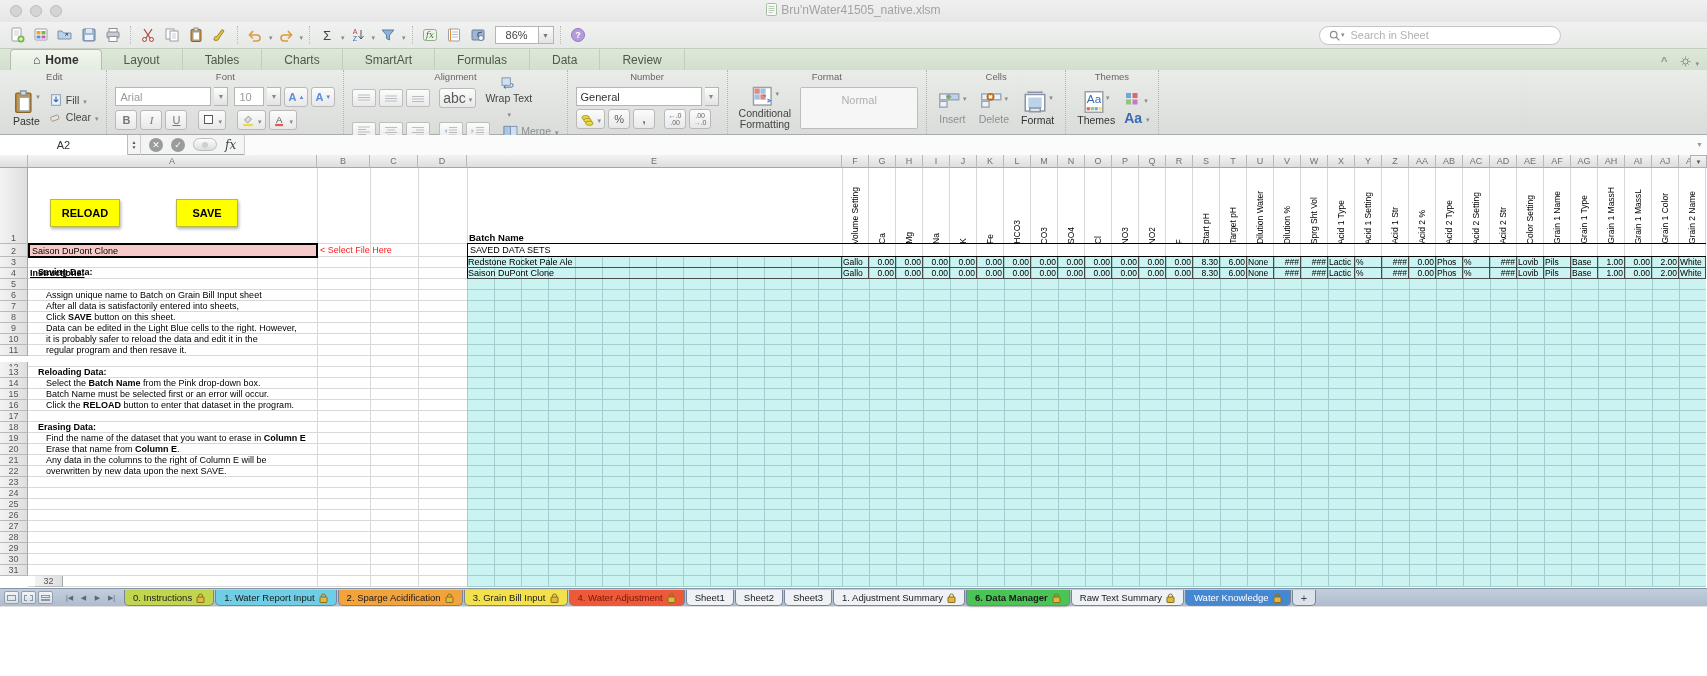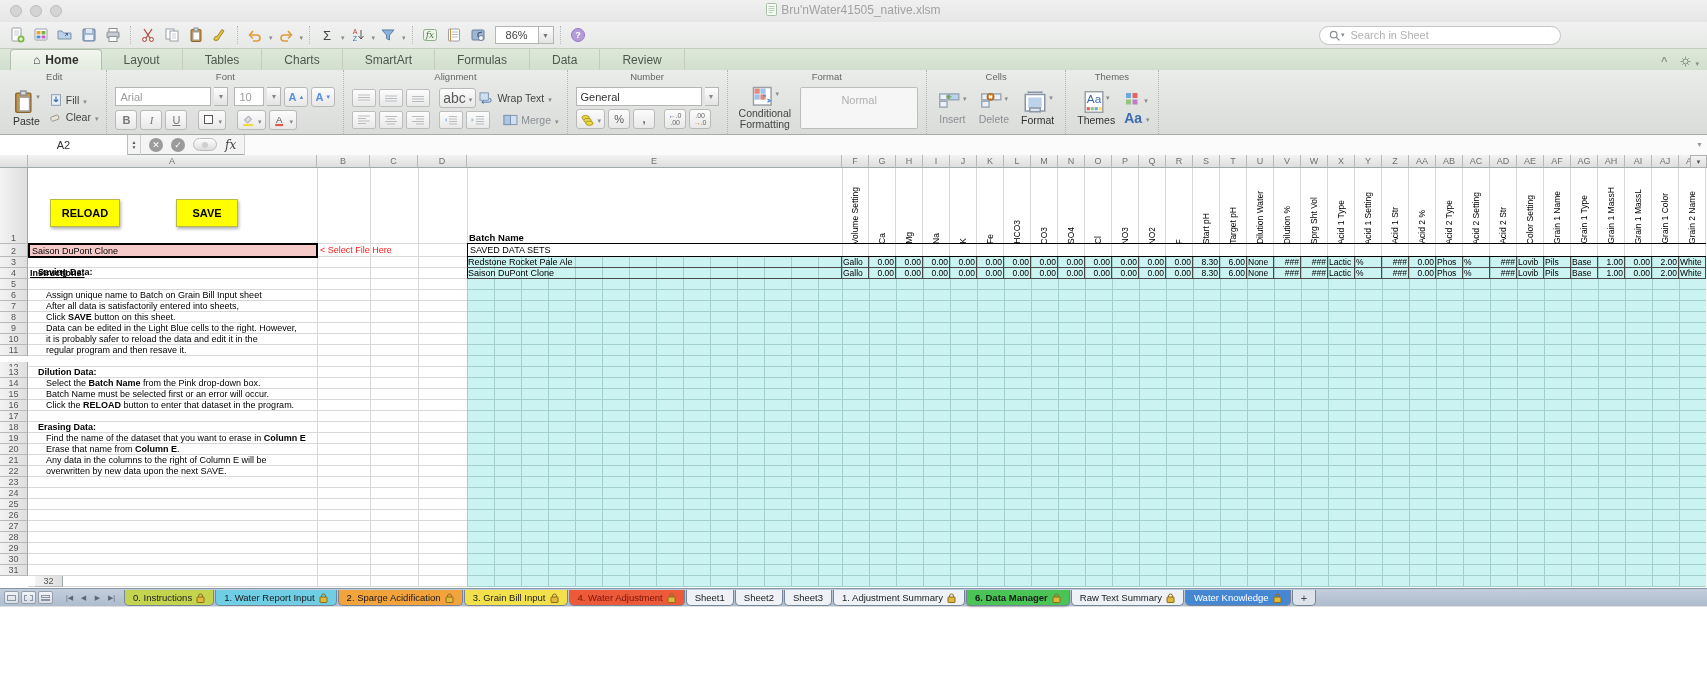--- a/index.html
+++ b/index.html
@@ -423,21 +423,21 @@
             </span>
           <span class="alico">
               <svg width="16" height="10" viewBox="0 0 16 10">
                 <path d="M2 3.5h12M2 6h12M2 8.5h12" stroke="#9aa0a6"></path>
               </svg>
             </span>
           <span class="smbtn" style="margin-left:6px;">
               <span style="font-size:14px;">abc</span>
               <span class="car"></span>
             </span>
-          <span class="flatbtn" style="">
+          <span class="flatbtn" style="margin-left:6px;flex-direction:column;">
             <svg width="15" height="13" viewBox="0 0 16 14">
                 <rect x="1" y="2" width="9" height="8" fill="#cfe0f2" stroke="#7f92a8"></rect>
                 <path d="M3 12h8a2 2 0 1 0 0-4" fill="none" stroke="#3a6bb0"></path>
                 <path d="M5 10.5L3 12l2 1.5" fill="none" stroke="#3a6bb0"></path>
               </svg>
             <span>Wrap Text</span>
               <span class="car"></span>
           </span>
         </div>
         <div class="rrow">
@@ -806,21 +806,21 @@
       <div class="dc num" style="left:1652px;top:113px;width:27px;height:11px;">2.00</div>
       <div class="dc txt" style="left:1679px;top:113px;width:27px;height:11px;">White</div>
       <div class="ins unl" style="left:30px;top:113px;"><b>Instructions:</b></div>
       <div class="ins" style="left:38px;top:112px;"><b>Saving Data:</b></div>
       <div class="ins" style="left:46px;top:135px;">Assign unique name to Batch on Grain Bill Input sheet</div>
       <div class="ins" style="left:46px;top:146px;">After all data is satisfactorily entered into sheets,</div>
       <div class="ins" style="left:46px;top:157px;">Click <b>SAVE</b> button on this sheet.</div>
       <div class="ins" style="left:46px;top:168px;">Data can be edited in the Light Blue cells to the right. However,</div>
       <div class="ins" style="left:46px;top:179px;">it is probably safer to reload the data and edit it in the</div>
       <div class="ins" style="left:46px;top:190px;">regular program and then resave it.</div>
-      <div class="ins" style="left:38px;top:212px;"><b>Dilution Data:</b></div>
+      <div class="ins" style="left:38px;top:212px;"><b>Reloading Data:</b></div>
       <div class="ins" style="left:46px;top:223px;">Select the <b>Batch Name</b> from the Pink drop-down box.</div>
       <div class="ins" style="left:46px;top:234px;">Batch Name must be selected first or an error will occur.</div>
       <div class="ins" style="left:46px;top:245px;">Click the <b>RELOAD</b> button to enter that dataset in the program.</div>
       <div class="ins" style="left:38px;top:267px;"><b>Erasing Data:</b></div>
       <div class="ins" style="left:46px;top:278px;">Find the name of the dataset that you want to erase in <b>Column E</b></div>
       <div class="ins" style="left:46px;top:289px;">Erase that name from <b>Column E</b>.</div>
       <div class="ins" style="left:46px;top:300px;">Any data in the columns to the right of Column E will be</div>
       <div class="ins" style="left:46px;top:311px;">overwritten by new data upon the next SAVE.</div>
       <div class="ch" style="left:0;width:28px;"></div>
       <div class="ch" style="left:28px;width:289px;">A</div>

